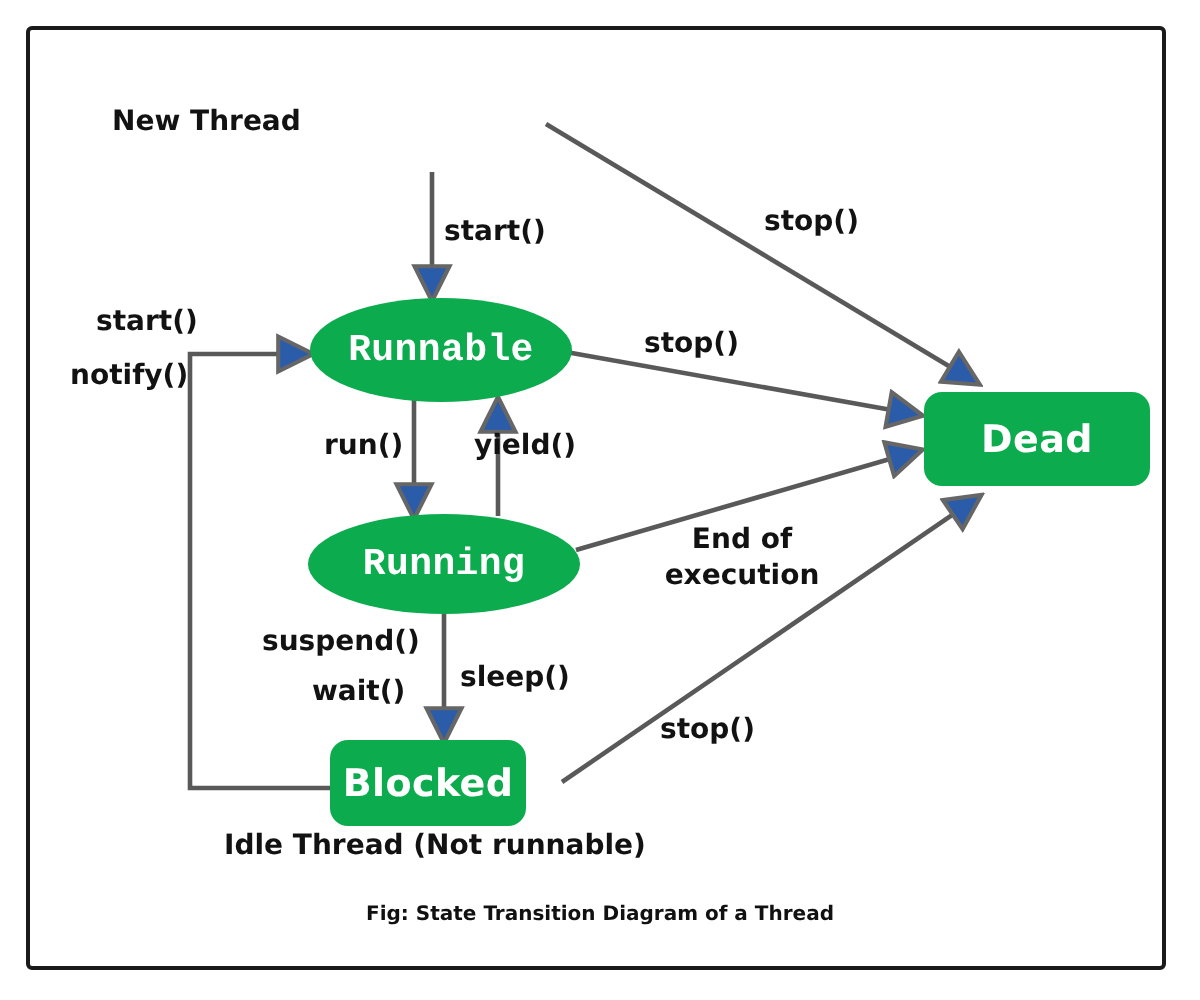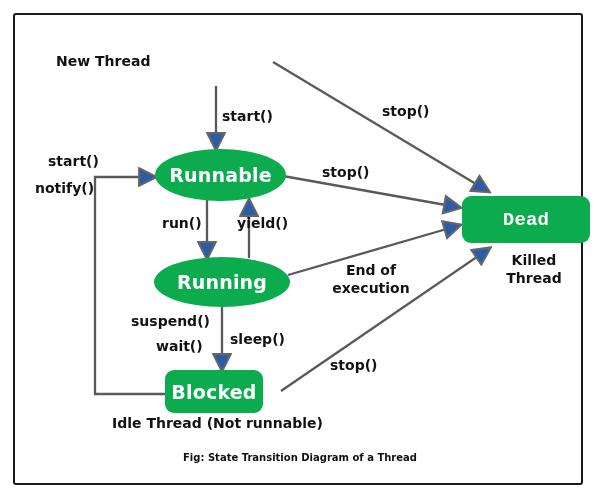--- a/index.html
+++ b/index.html
@@ -44,20 +44,21 @@
     font-weight: bold;
     font-size: 19px;
     letter-spacing: 0.2px;
     box-sizing: border-box;
   }
   .node.box {
     border-radius: 9px;
   }
   .node.ellipse {
     border-radius: 50%;
+    font-family: Liberation Mono, monospace;
   }
   .label {
     position: absolute;
     color: #121212;
     font-weight: bold;
     font-size: 14px;
     white-space: nowrap;
     line-height: 1.28;
   }
   .label.center {
@@ -114,21 +115,21 @@
   </div>
 
   <div class="node ellipse" style="left:154px; top:257px; width:136px; height:50px;">
     <span>Running</span>
   </div>
 
   <div class="node box" style="left:165px; top:370px; width:98px; height:43px;">
     <span>Blocked</span>
   </div>
 
-  <div class="node box" style="left:462px; top:196px; width:128px; height:47px;font-family:Liberation Mono, monospace;">
+  <div class="node box" style="left:462px; top:196px; width:113px; height:47px;">
     <span>Dead</span>
   </div>
 
   <div class="label" style="left:222px; top:108px;">start()</div>
 
   <div class="label" style="left:382px; top:103px;">stop()</div>
 
   <div class="label" style="left:322px; top:164px;">stop()</div>
 
   <div class="label" style="left:162px; top:215px;">run()</div>
@@ -144,19 +145,18 @@
   <div class="label" style="left:156px; top:338px;">wait()</div>
 
   <div class="label" style="left:330px; top:357px;">stop()</div>
 
   <div class="label" style="left:48px; top:153px;">start()</div>
 
   <div class="label" style="left:35px; top:180px;">notify()</div>
 
   <div class="label" style="left:56px; top:53px;">New Thread</div>
 
-  <div class="label center" style="left:498px; top:252px; width:72px; white-space:normal;">Killed Thread</div>
 
   <div class="label" style="left:112px; top:415px;">Idle Thread (Not runnable)</div>
 
   <div class="caption" style="left:0px; top:452px; width:600px;">Fig: State Transition Diagram of a Thread</div>
 
 </div>
 
 </body></html>

